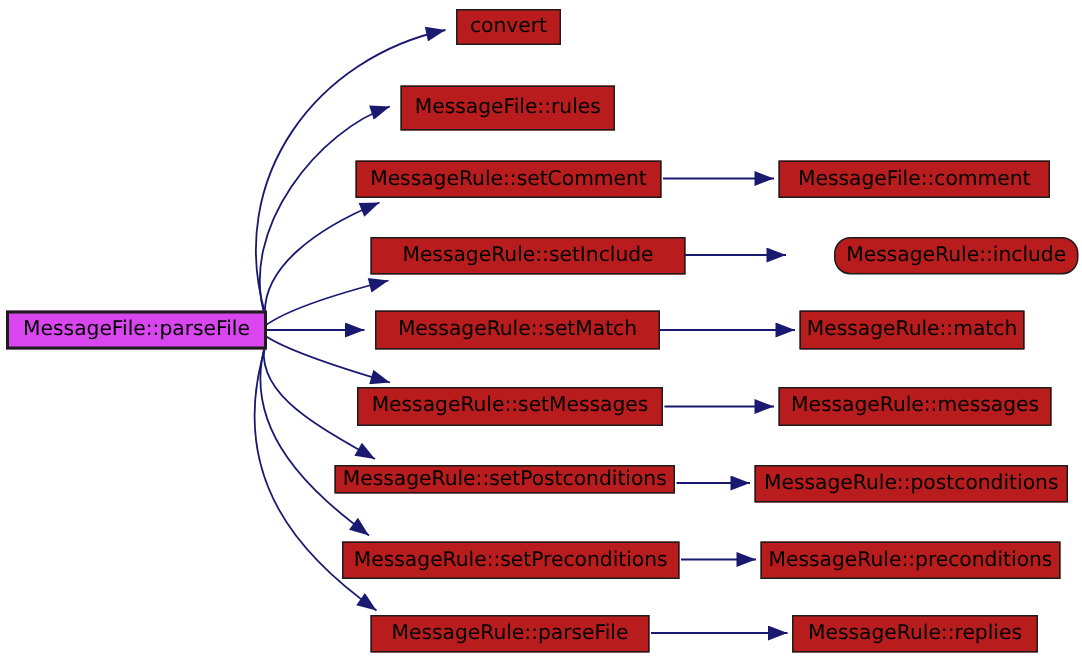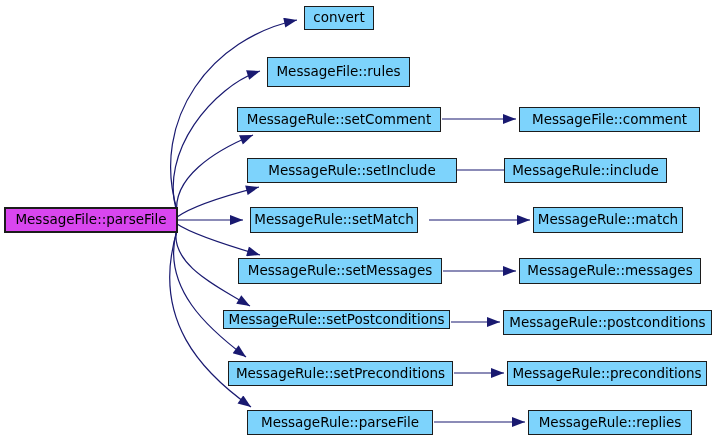--- a/index.html
+++ b/index.html
@@ -20,21 +20,21 @@
     left: 0;
     top: 0;
     width: 721px;
     height: 443px;
     z-index: 0;
   }
   .node {
     position: absolute;
     box-sizing: border-box;
     border: 1px solid #1c1c1c;
-    background: #7dd3fc;
+    background: #b91c1c;
     color: #000000;
     font-size: 13.5px;
     line-height: 1;
     display: flex;
     align-items: center;
     justify-content: center;
     white-space: nowrap;
     z-index: 1;
     cursor: pointer;
   }
@@ -79,27 +79,27 @@
     <path class="edge" marker-end="url(#arrow)" d="M454,373 L504,373"></path>
     <path class="edge" marker-end="url(#arrow)" d="M434,422 L525,422"></path>
   </svg>
 
   <div class="node root" style="left:4px; top:207px; width:174px; height:26px;">MessageFile::parseFile</div>
 
   <div class="node" style="left:304px; top:6px; width:70px; height:24px;">convert</div>
   <div class="node" style="left:267px; top:57px; width:143px; height:30px;">MessageFile::rules</div>
   <div class="node" style="left:237px; top:107px; width:204px; height:25px;">MessageRule::setComment</div>
   <div class="node" style="left:247px; top:158px; width:210px; height:25px;">MessageRule::setInclude</div>
-  <div class="node" style="left:250px; top:207px; width:168px; height:26px;">MessageRule::setMatch</div>
+  <div class="node" style="left:250px; top:207px; width:190px; height:26px;">MessageRule::setMatch</div>
   <div class="node" style="left:238px; top:258px; width:204px; height:26px;">MessageRule::setMessages</div>
   <div class="node" style="left:223px; top:310px; width:227px; height:19px;text-align:center;">MessageRule::setPostconditions</div>
   <div class="node" style="left:228px; top:361px; width:225px; height:25px;">MessageRule::setPreconditions</div>
   <div class="node" style="left:247px; top:410px; width:186px; height:25px;">MessageRule::parseFile</div>
 
   <div class="node" style="left:519px; top:107px; width:181px; height:25px;">MessageFile::comment</div>
-  <div class="node" style="left:504px; top:158px; width:163px; height:25px;">MessageRule::include</div>
+  <div class="node" style="left:556px; top:158px; width:163px; height:25px;border-radius:11px;">MessageRule::include</div>
   <div class="node" style="left:533px; top:207px; width:150px; height:26px;">MessageRule::match</div>
   <div class="node" style="left:519px; top:258px; width:182px; height:26px;">MessageRule::messages</div>
   <div class="node" style="left:503px; top:310px; width:209px; height:25px;">MessageRule::postconditions</div>
   <div class="node" style="left:507px; top:361px; width:200px; height:25px;">MessageRule::preconditions</div>
   <div class="node" style="left:528px; top:410px; width:164px; height:25px;">MessageRule::replies</div>
 
 </div>
 
 </body></html>

